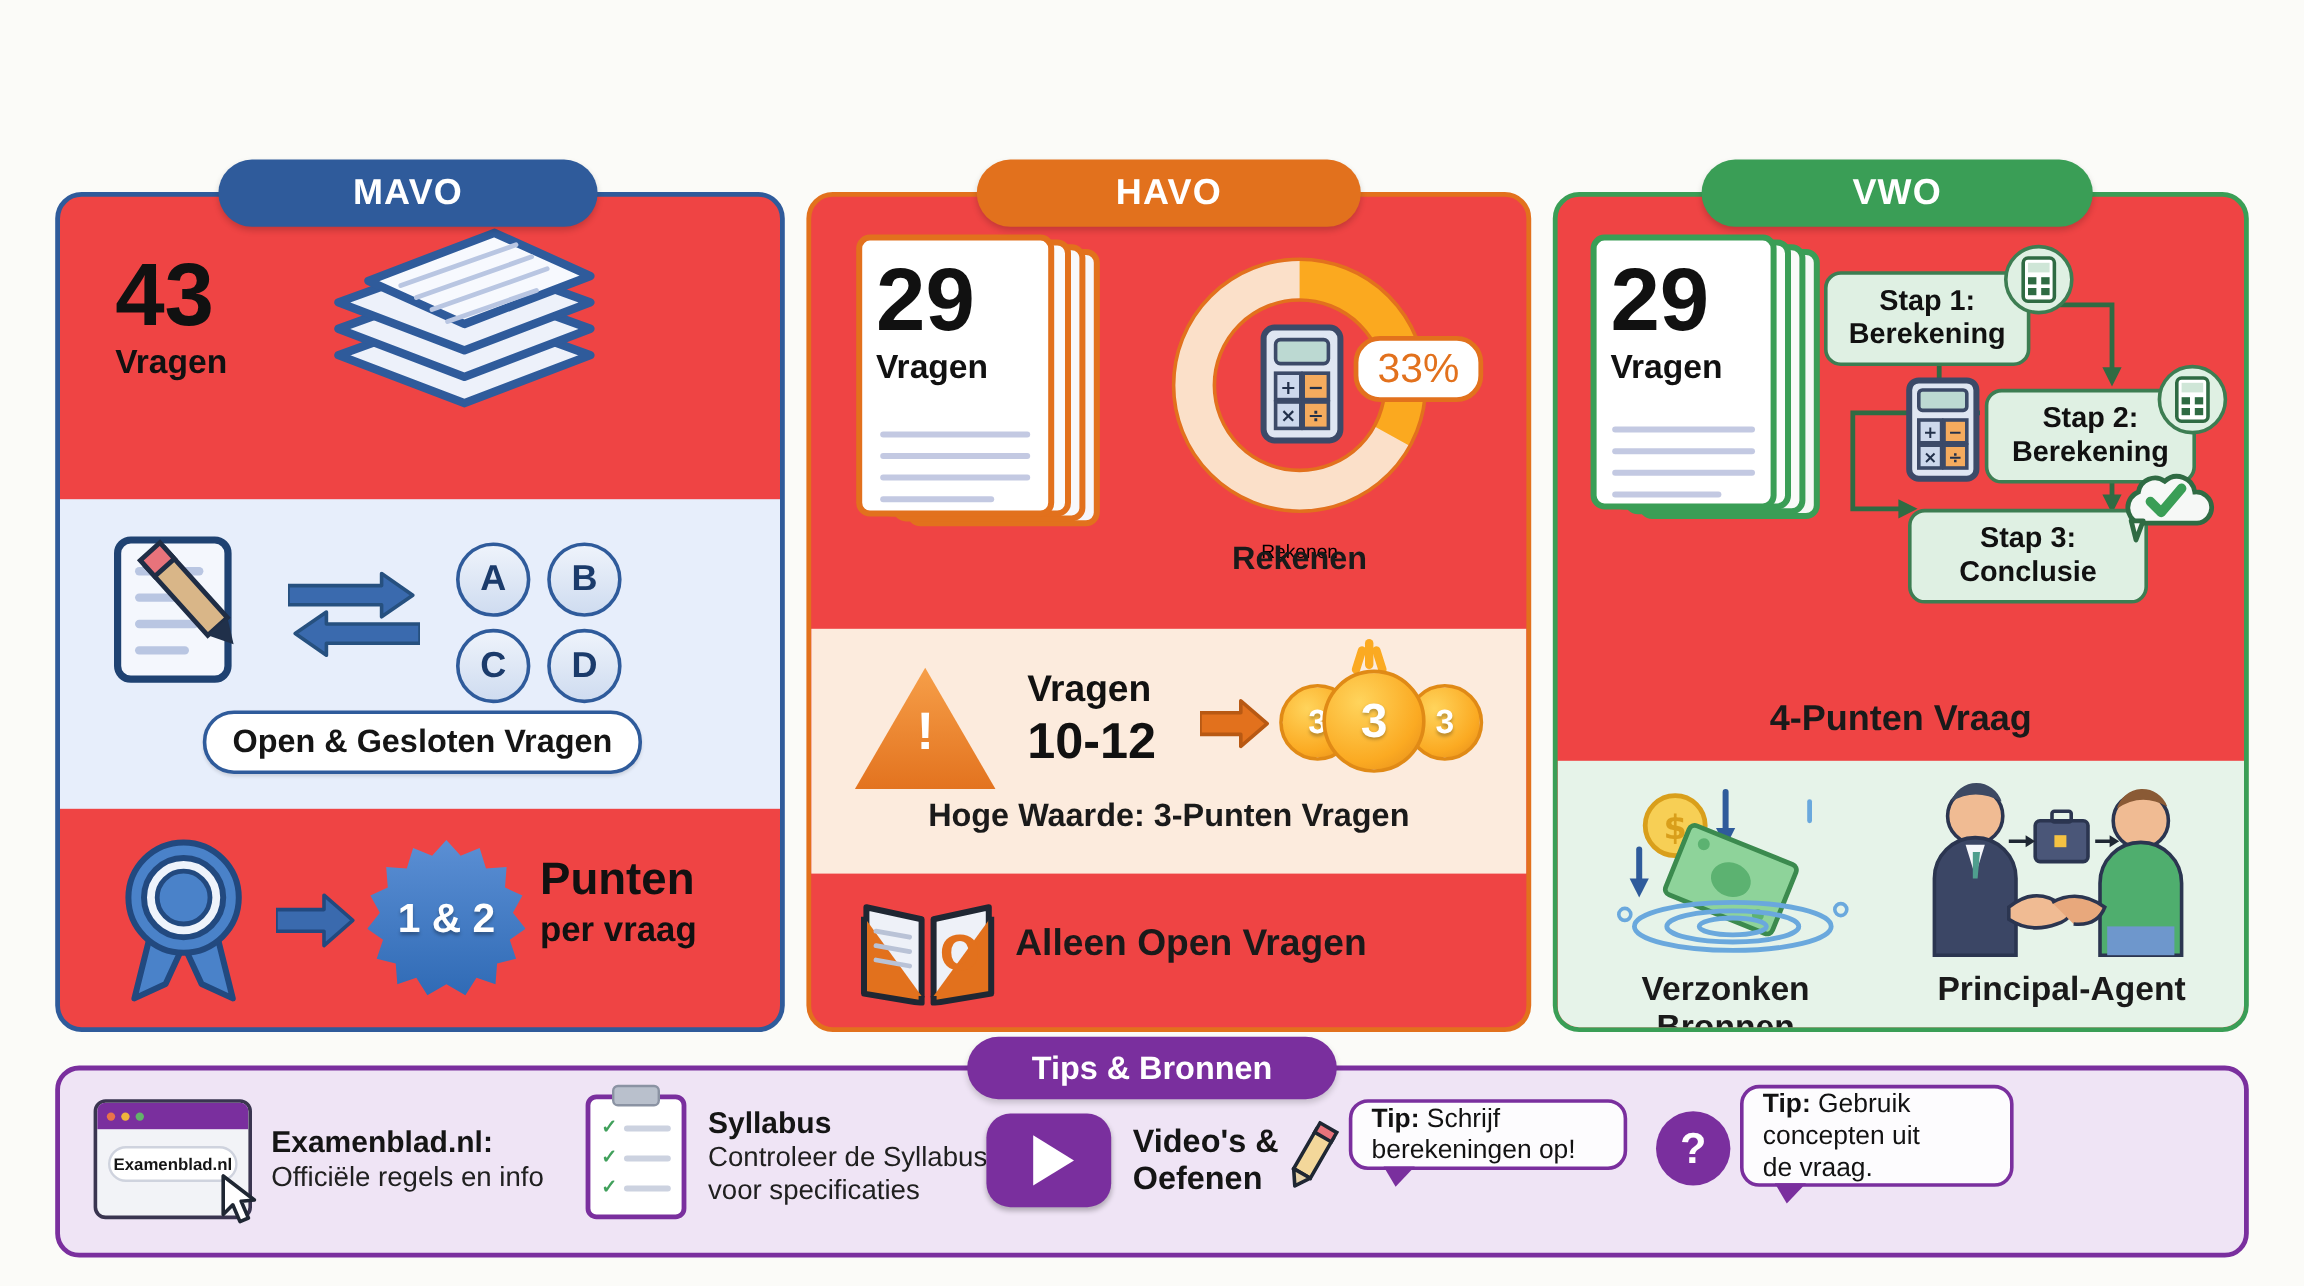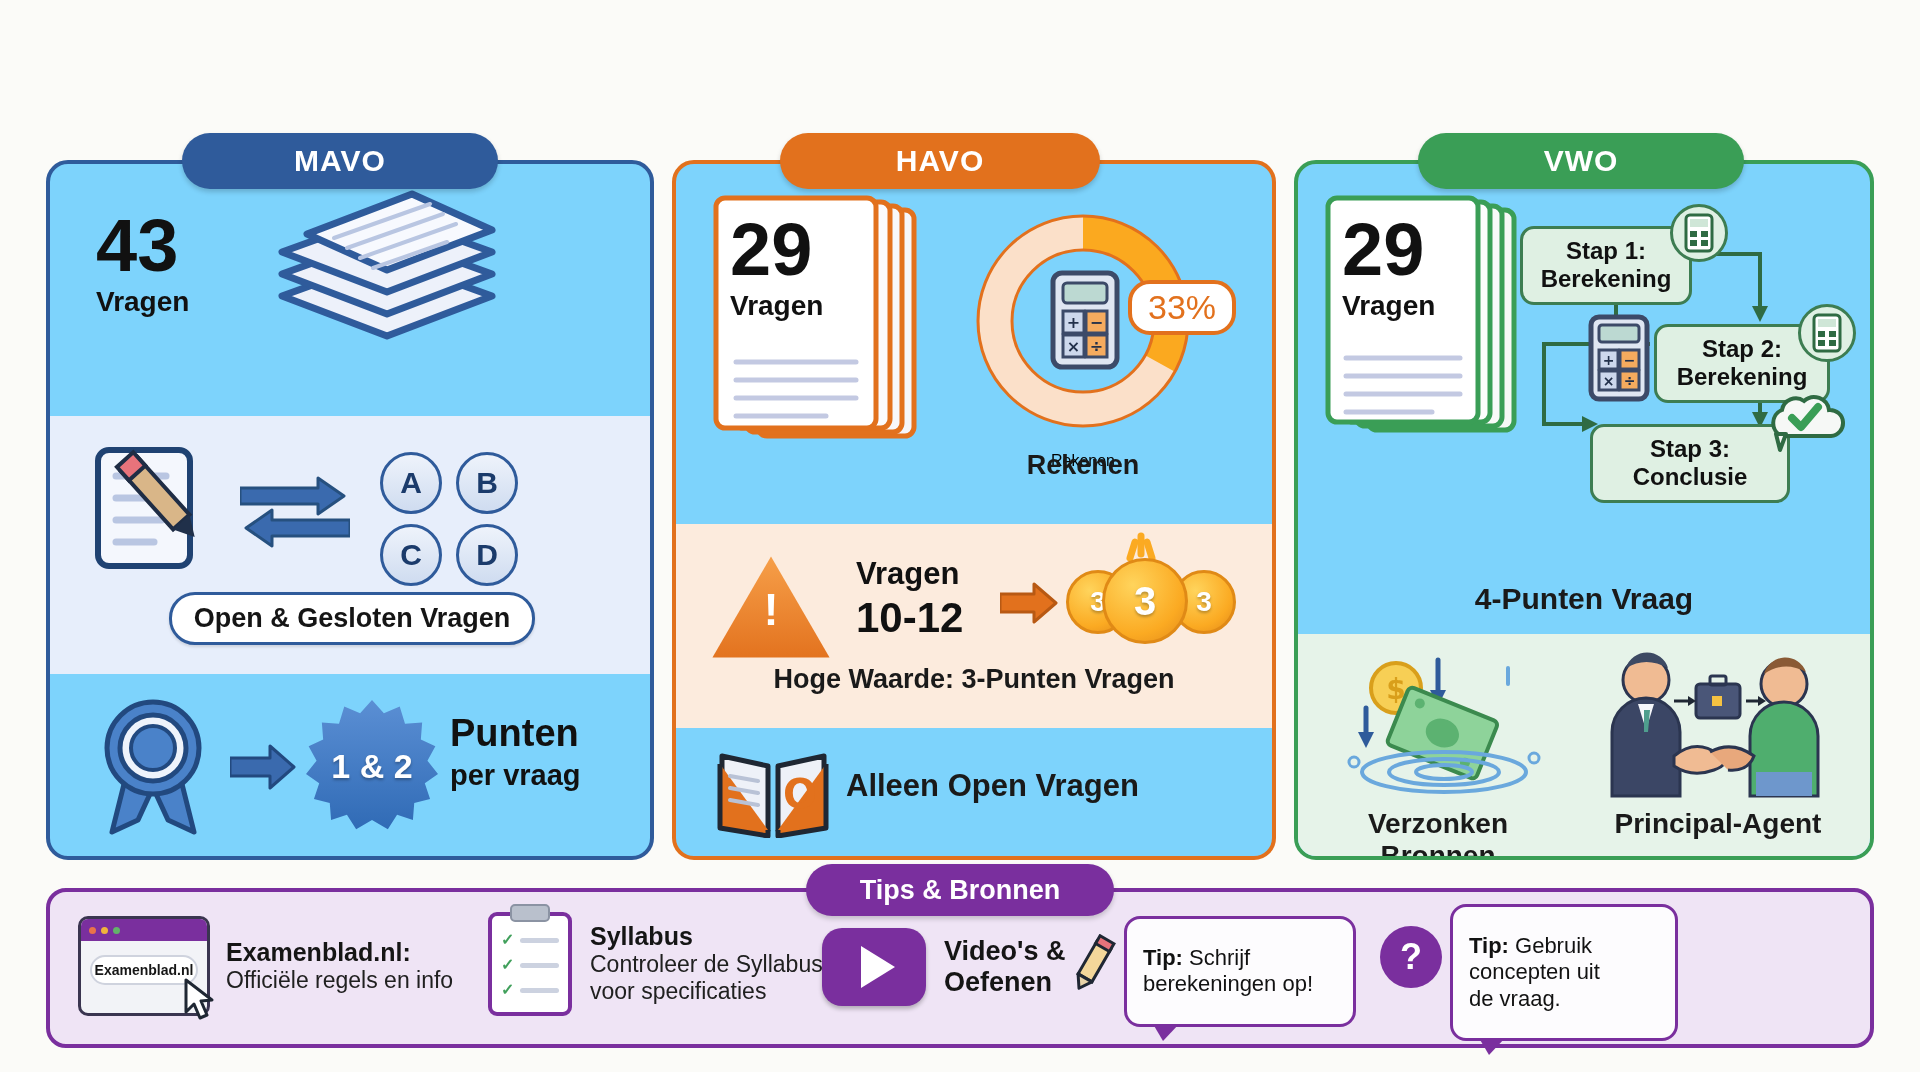--- a/index.html
+++ b/index.html
@@ -16,21 +16,21 @@
     position: absolute; top: 22px; left: 0; width: 1920px;
     text-align: center;
     font-size: 52px; font-weight: 900; letter-spacing: -0.5px;
     color: #2b2b2b;
     text-shadow: 1px 1px 0 rgba(0,0,0,.10);
   }
 
   
   .card {
     position: absolute; top: 160px; height: 700px;
-    background: #7dd3fc; border-radius: 22px;
+    background: #ef4444; border-radius: 22px;
     border: 4px solid #2f5b9b;
     overflow: hidden;
   }
   .card.mavo { left: 46px;   width: 608px; border-color: #2f5b9b; }
   .card.havo { left: 672px;  width: 604px; border-color: #e2711d; }
   .card.vwo  { left: 1294px; width: 580px; border-color: #3a9e56; }
 
   .band { position: absolute; left: 0; width: 100%; }
   .band.mavo-mid { top: 252px; height: 258px; background: #e7eefb; }
   .band.havo-mid { top: 360px; height: 204px; background: #fcebdd; }
@@ -39,21 +39,21 @@
   
   .pill {
     position: absolute; top: 133px; height: 56px;
     border-radius: 28px; display: flex; align-items: center; justify-content: center;
     color: #fff; font-size: 30px; font-weight: 900; letter-spacing: 1px;
     box-shadow: 0 3px 5px rgba(0,0,0,.18);
     z-index: 5;
     text-align: center;
   }
   .pill.mavo { left: 182px;  width: 316px; background: #2f5b9b; }
-  .pill.havo { left: 780px;  width: 320px; background: #e2711d; }
+  .pill.havo { left: 814px;  width: 320px; background: #e2711d; }
   .pill.vwo  { left: 1418px; width: 326px; background: #3a9e56; }
 
   
   .abs { position: absolute; }
 
   
   .bignum { font-size: 74px; font-weight: 900; color: #111; line-height: .92; }
   .bignum-sub { font-size: 28px; font-weight: 700; color: #111; margin-top: 6px; }
   .caption-bold { font-size: 27px; font-weight: 800; color: #1a1a1a; }
 
@@ -128,21 +128,21 @@
     background: #7a2f9e; border-radius: 26px; color: #fff;
     display: flex; align-items: center; justify-content: center;
     font-size: 27px; font-weight: 900; z-index: 6;
     box-shadow: 0 3px 5px rgba(0,0,0,.18);
   }
   .f-title { font-size: 25px; font-weight: 900; color: #151515; line-height: 1.15; }
   .f-sub   { font-size: 23px; font-weight: 400; color: #202020; line-height: 1.2; }
 
   .bubble {
     position: relative; background: #fdfcfe; border: 3px solid #7a2f9e;
-    border-radius: 16px; padding: 26px 16px;
+    border-radius: 16px; padding: 0 16px;
     font-size: 22px; color: #121212; line-height: 1.2;
   }
   .bubble:after {
     content: ""; position: absolute; left: 26px; bottom: -17px;
     width: 0; height: 0; border-left: 10px solid transparent;
     border-right: 16px solid transparent; border-top: 17px solid #7a2f9e;
   }
   .bubble b { font-weight: 900; }
 
   

